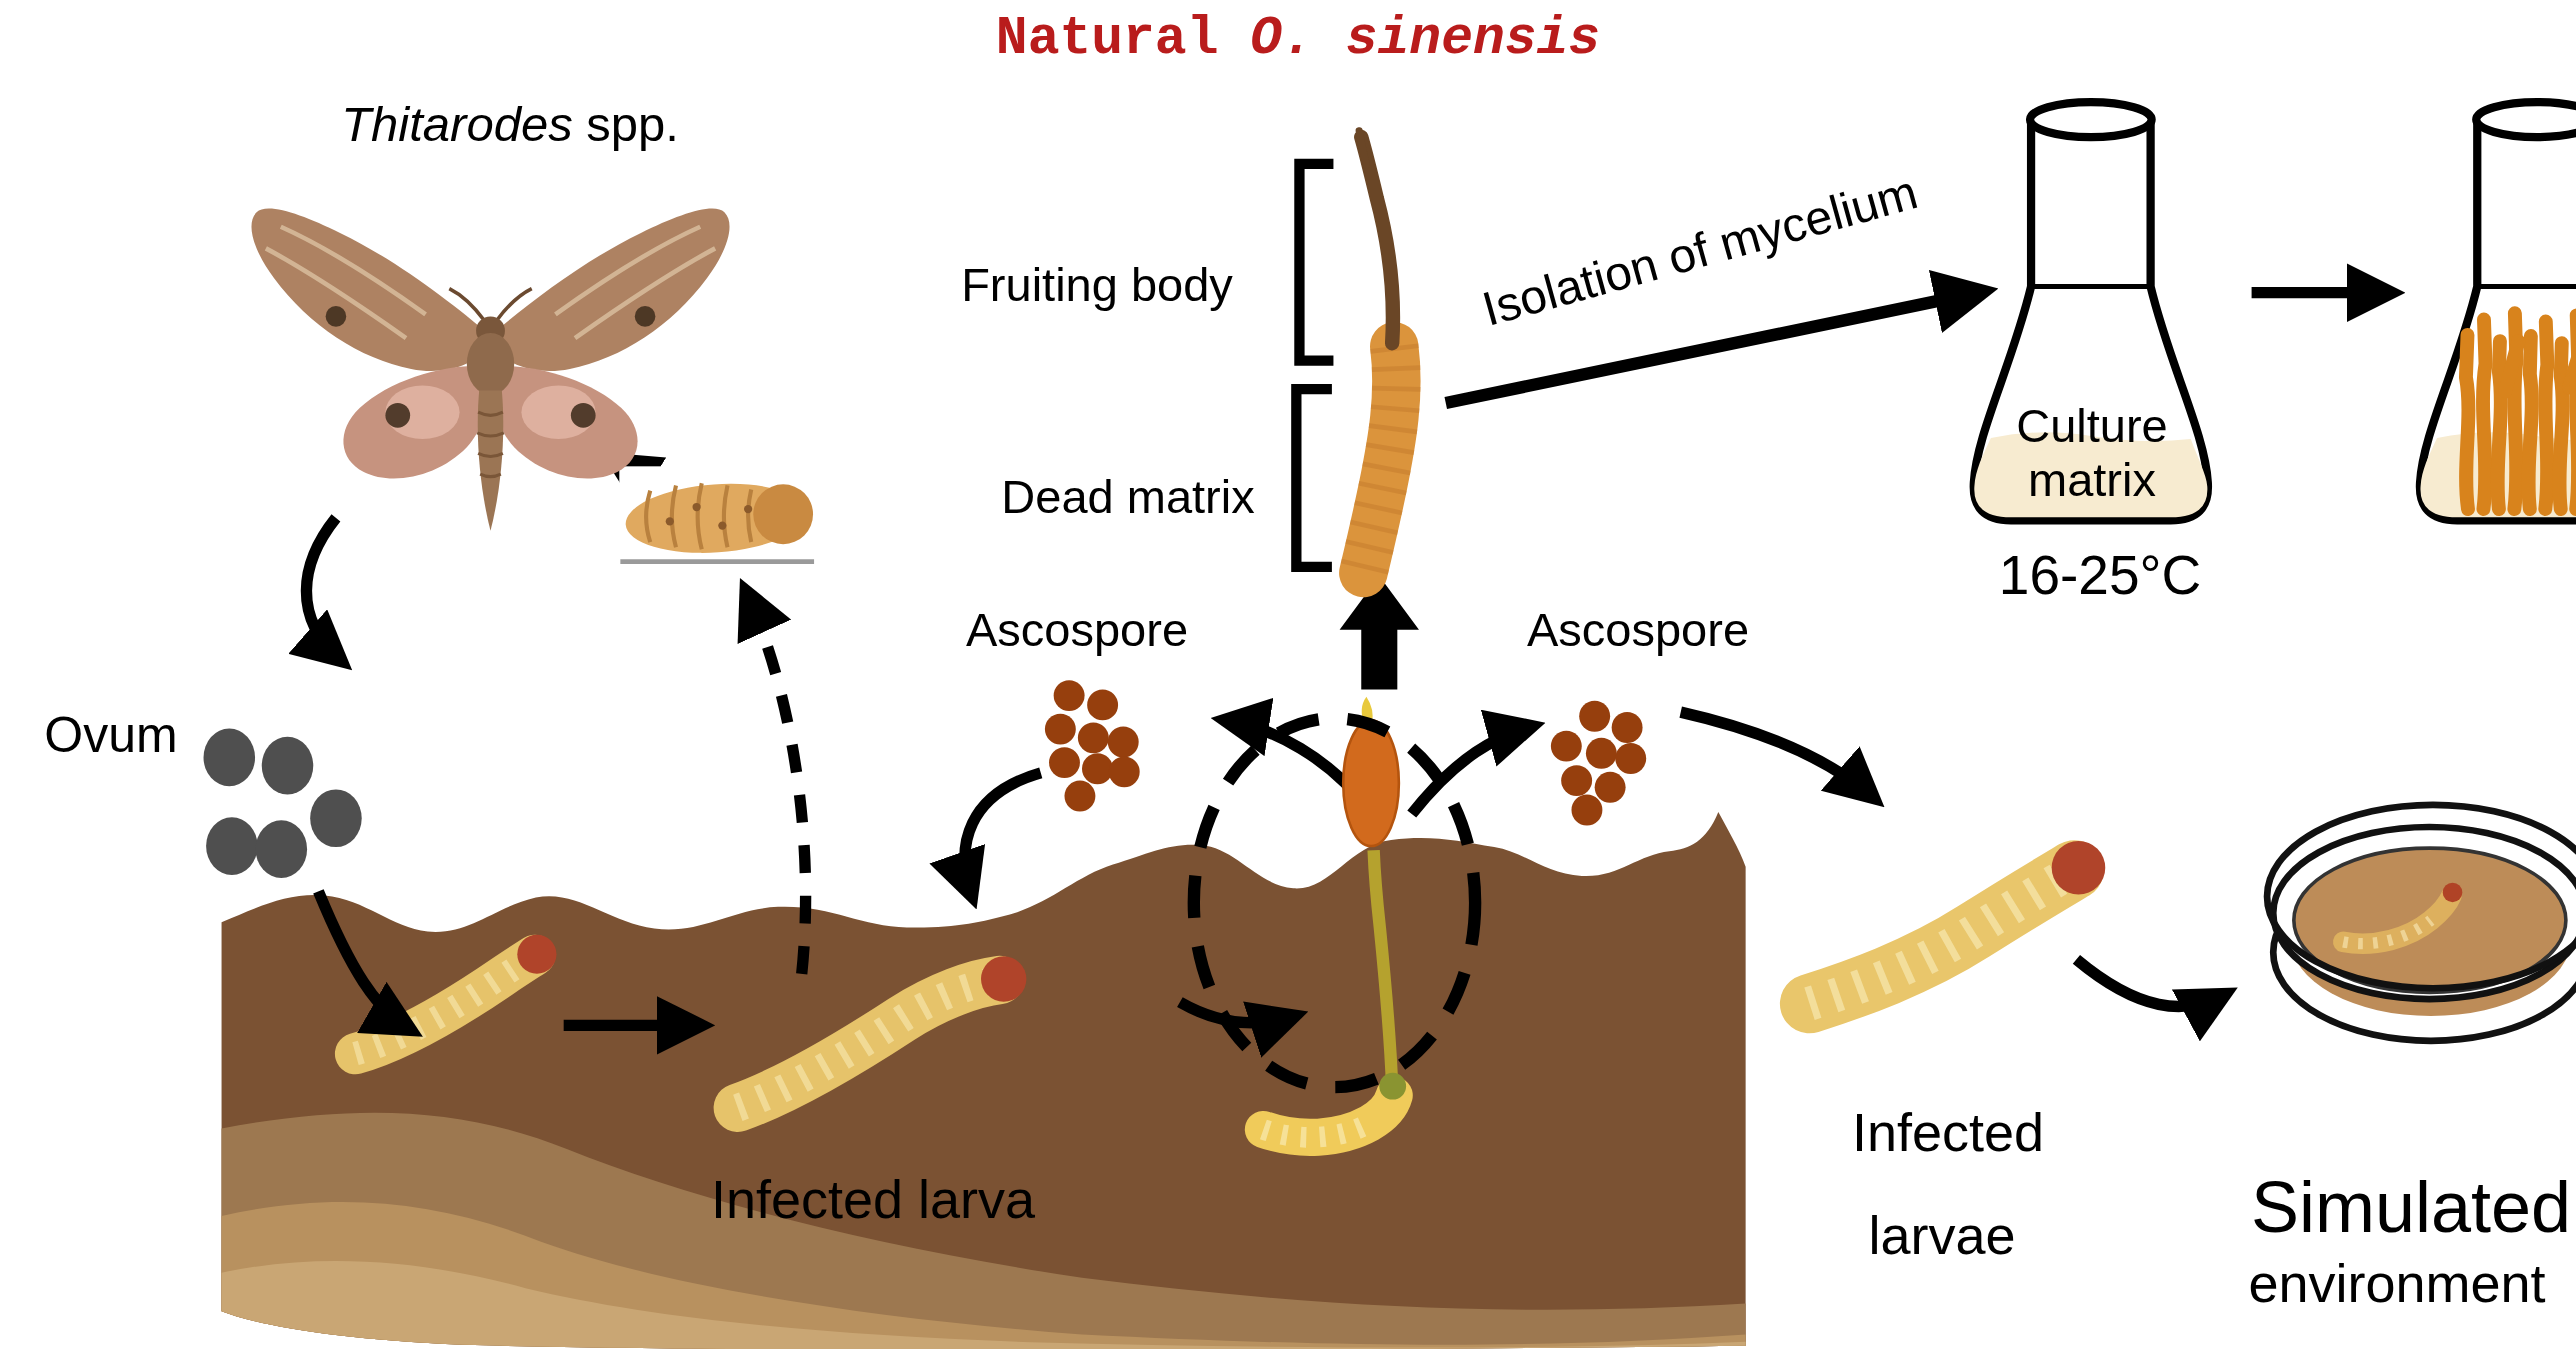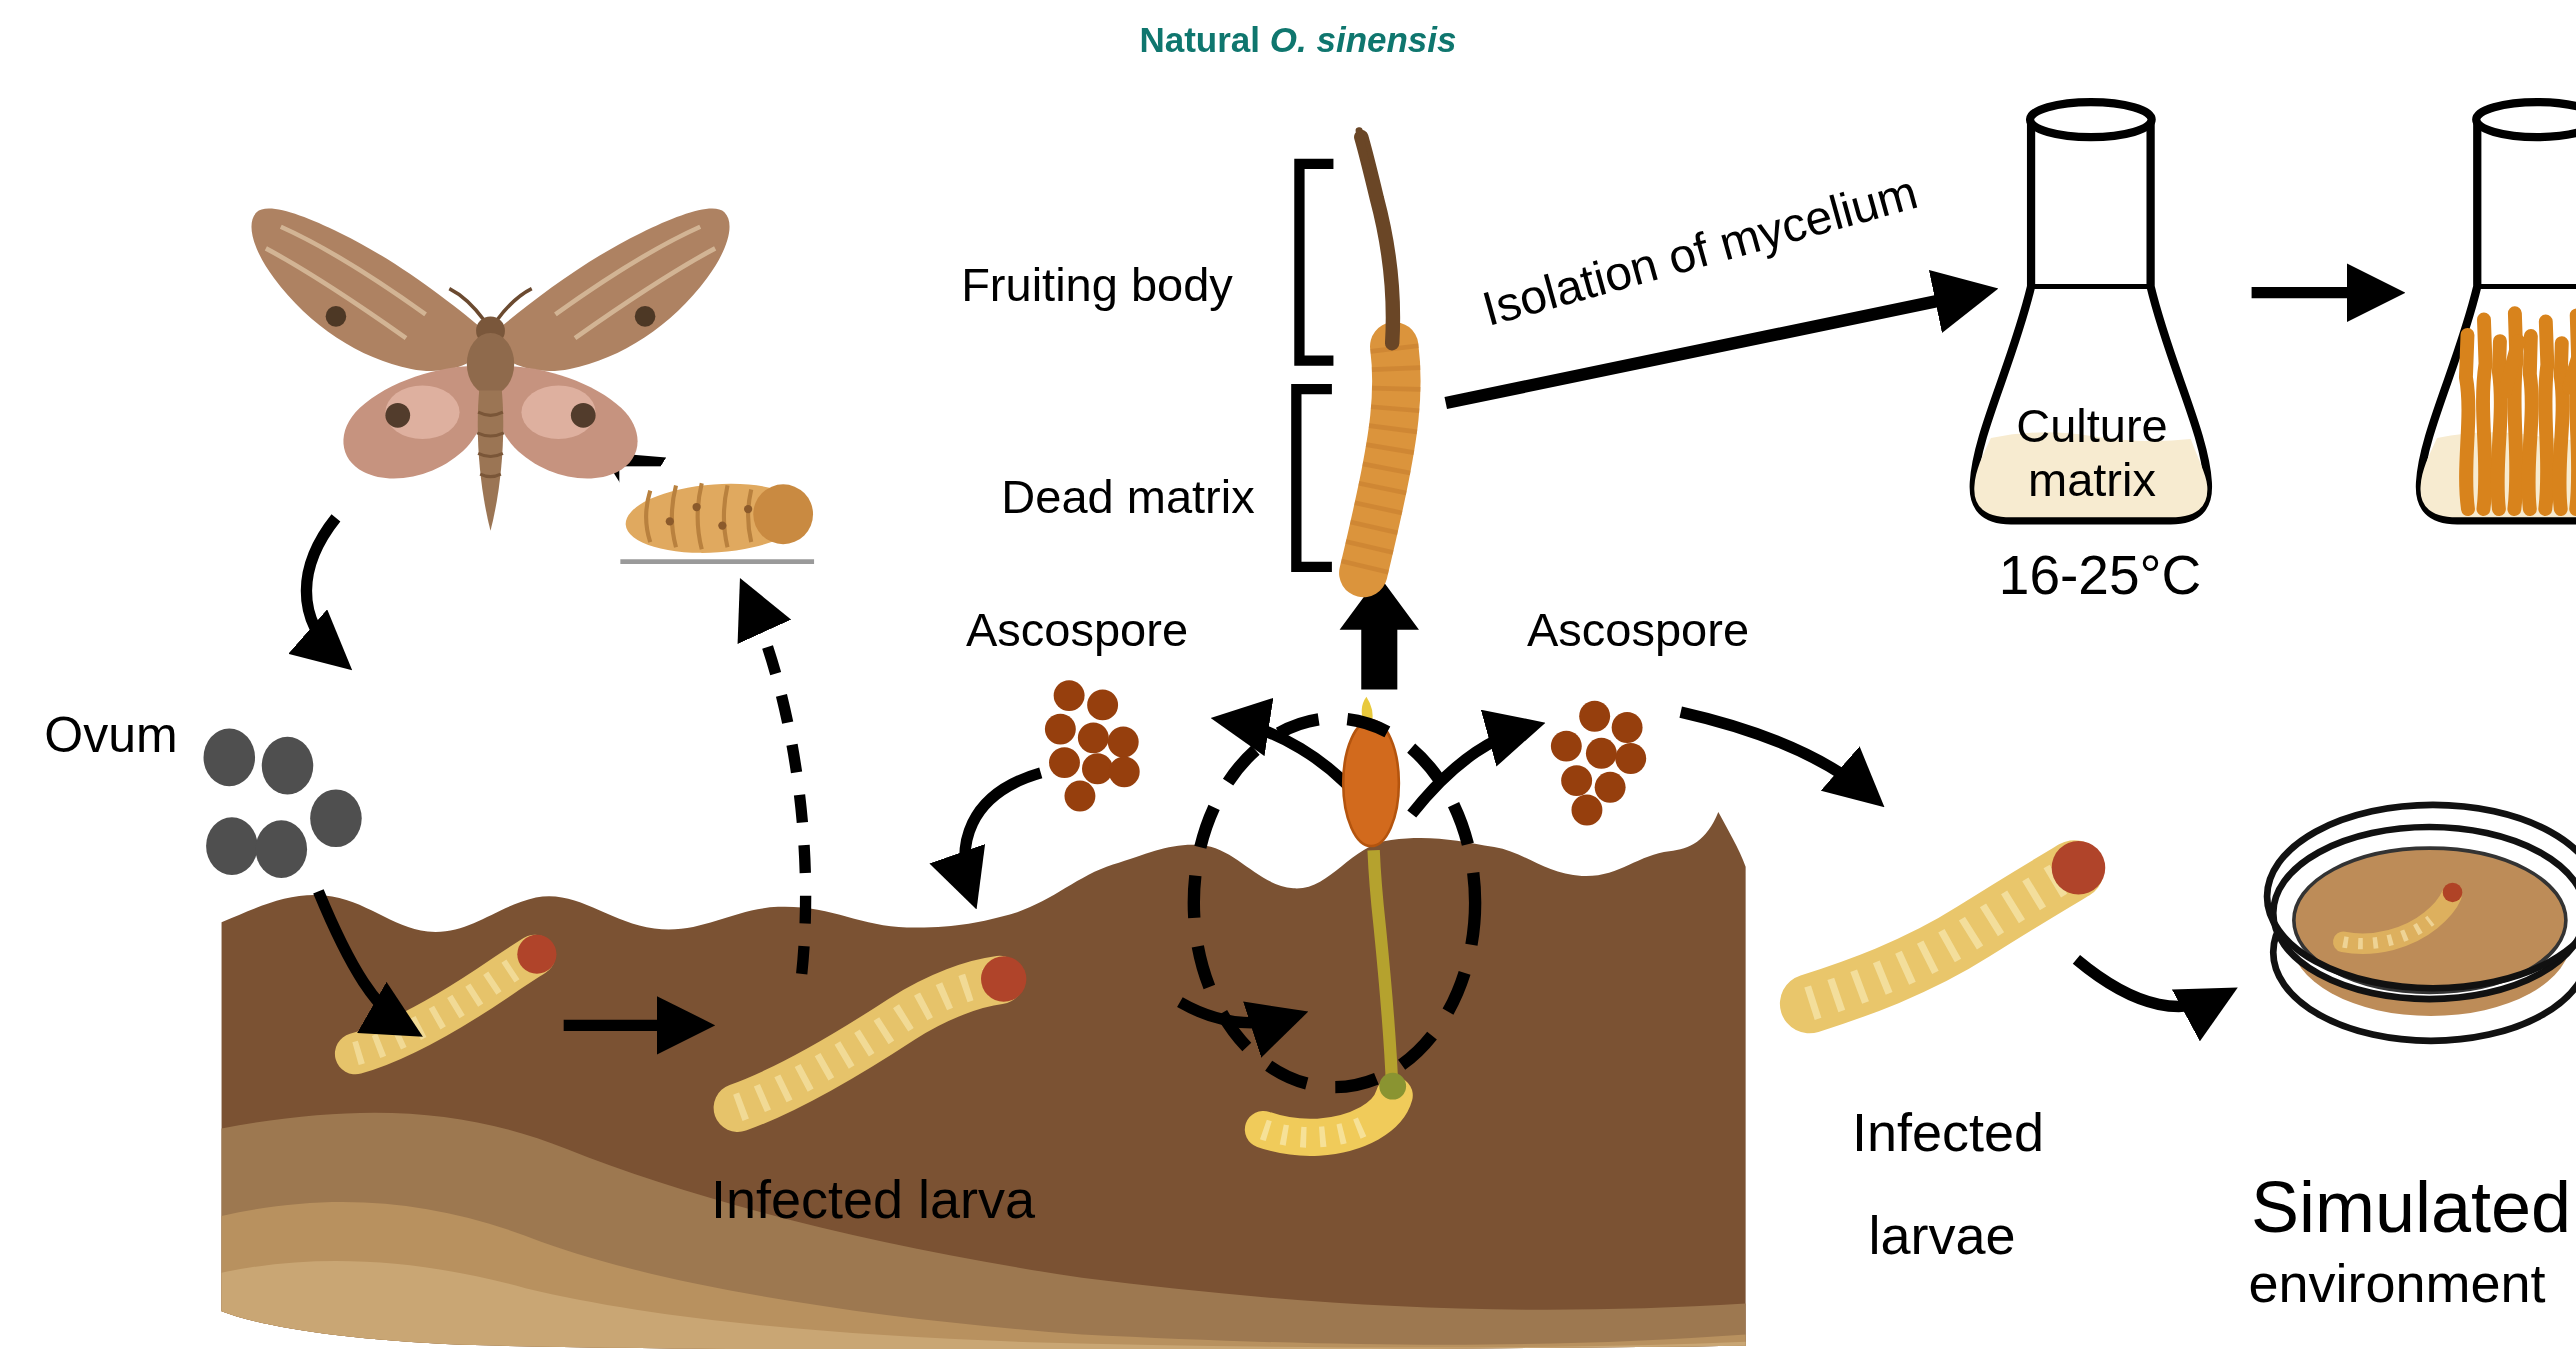--- a/index.html
+++ b/index.html
@@ -240,24 +240,27 @@
 
   <g>
     <path d="M 5516,2208 C 5544,2130 5556,2066 5590,1992 C 5624,1918 5652,1862 5686,1800" fill="none" stroke="#E8A433" stroke-width="98" stroke-linecap="round"></path>
     <path d="M 5516,2208 C 5544,2130 5556,2066 5590,1992 C 5624,1918 5652,1862 5686,1800" fill="none" stroke="#C87C1C" stroke-width="98" stroke-dasharray="10 34" opacity="0.5"></path>
     <circle cx="5688" cy="1796" r="30" fill="#B08040"></circle>
     <path d="M 5686,1800 C 5716,1722 5742,1662 5776,1580 C 5812,1494 5838,1420 5850,1352" fill="none" stroke="#C9A169" stroke-width="36" stroke-linecap="round"></path>
     <path d="M 5842,1400 C 5850,1370 5856,1344 5860,1318" fill="none" stroke="#C9A169" stroke-width="15" stroke-linecap="round"></path>
   </g>
 </svg>
 
-<div class="lbl b" style="left:1298px;top:40px;font-size:35px;color:#0f766e;">
+<div class="lbl b" style="left:1298px;top:40px;font-size:53px;color:#b91c1c;font-family:Liberation Mono, monospace;">
   <span>Natural </span><span class="it">O. sinensis</span>
 </div>
 
+<div class="lbl" style="left:510px;top:124px;font-size:49px;">
+  <span class="it">Thitarodes</span><span> spp.</span>
+</div>
 
 <div class="lbl" style="left:111px;top:719px;font-size:50px;margin-top:16px;">Ovum</div>
 
 <div class="lbl" style="left:1097px;top:285px;font-size:47px;">Fruiting body</div>
 
 <div class="lbl" style="left:1128px;top:497px;font-size:47px;">Dead matrix</div>
 
 <div class="lbl rot" style="left:1700px;top:251px;font-size:48px;">Isolation of mycelium</div>
 
 <div class="lbl" style="left:1077px;top:630px;font-size:47px;">Ascospore</div>

